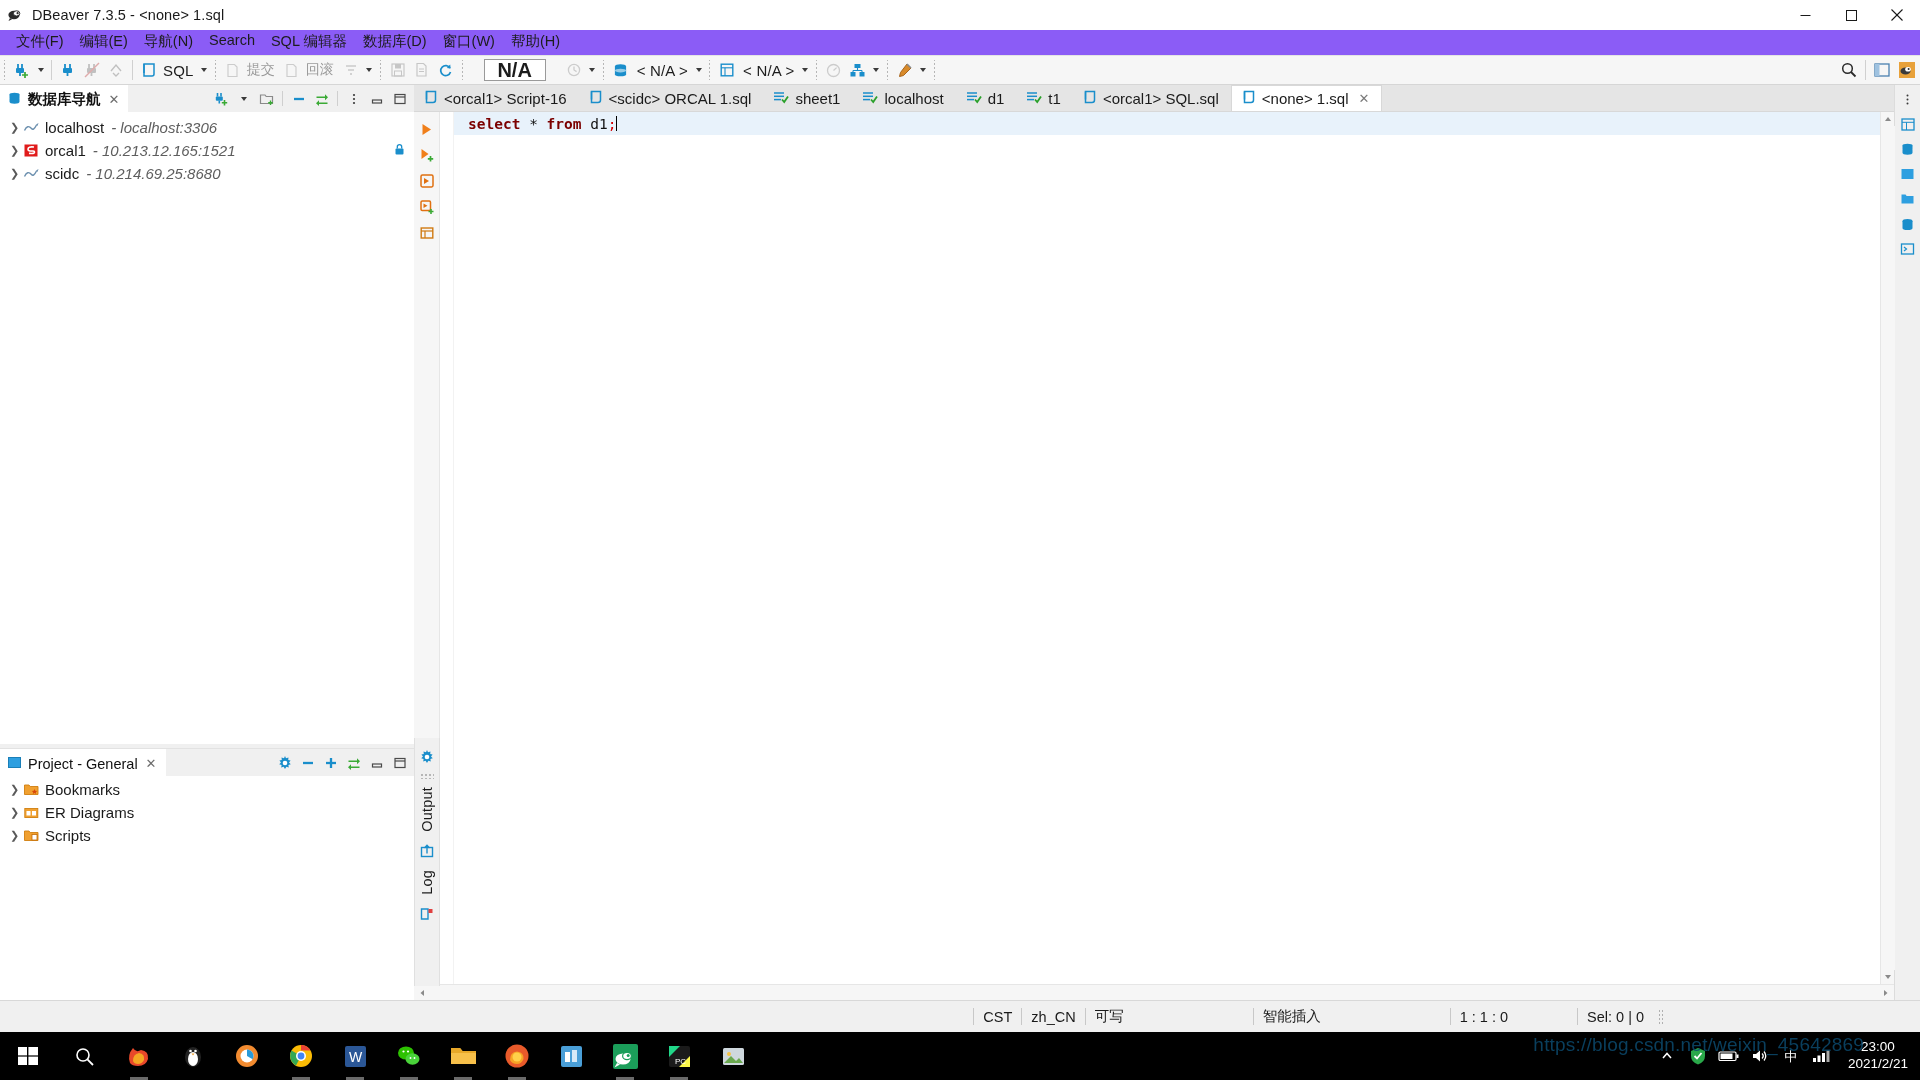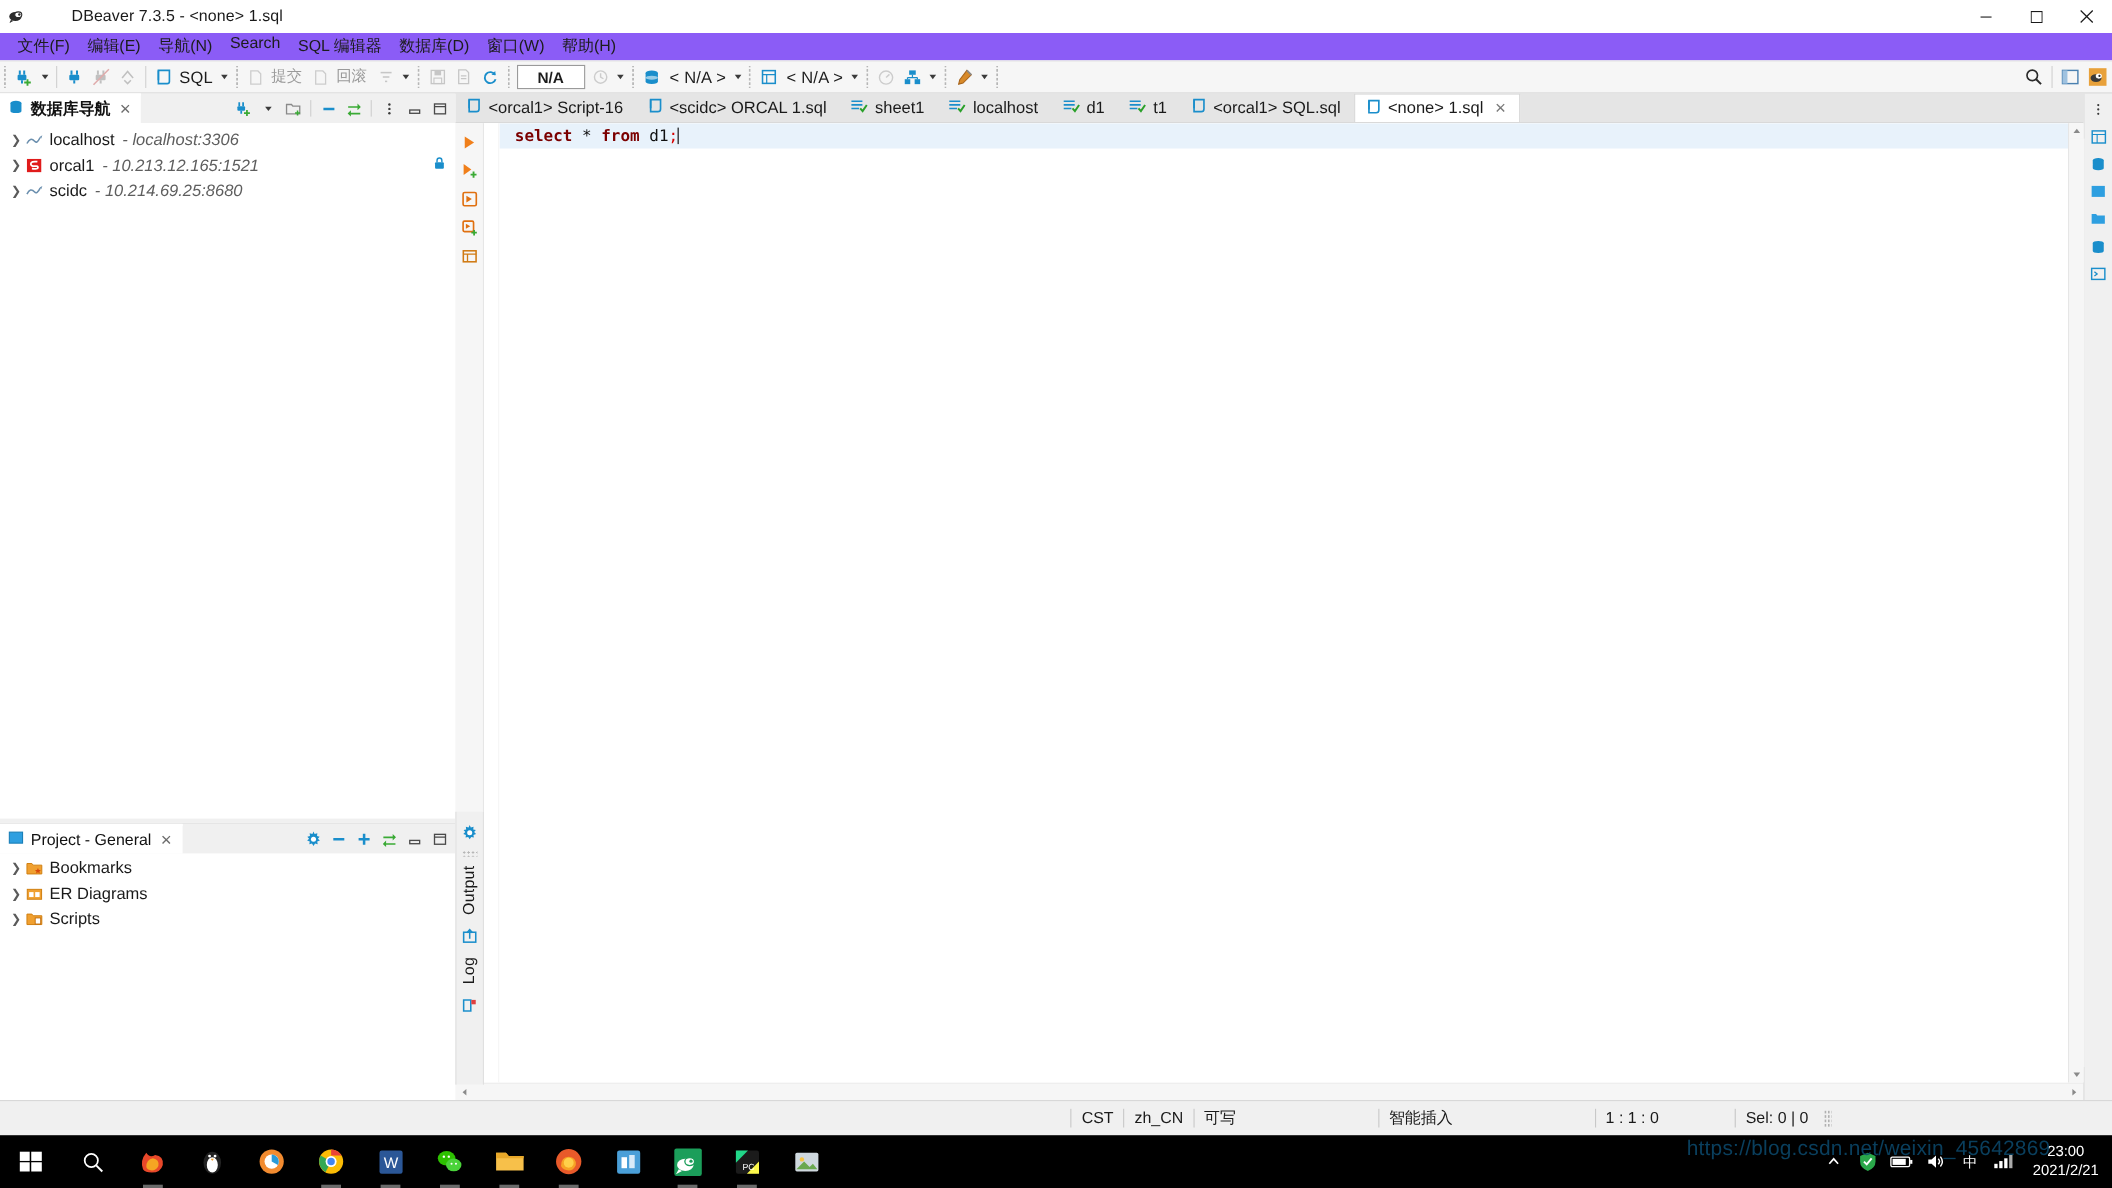--- a/index.html
+++ b/index.html
@@ -8,21 +8,21 @@
     width:1920px; height:1080px; overflow:hidden;
     font-family:"Liberation Sans", sans-serif;
     font-size:15px; color:#000; background:#f0f0f0;
     -webkit-font-smoothing:antialiased;
   }
   .app { position:relative; width:1920px; height:1080px; display:flex; flex-direction:column; background:#ffffff; }
 
   
   .titlebar {
     height:30px; background:#ffffff; display:flex; align-items:center;
-    border-bottom:1px solid #ffffff; flex:none; position:relative;gap:33px;
+    border-bottom:1px solid #ffffff; flex:none; position:relative;
   }
   .title-icon { width:18px; height:18px; margin-left:7px; margin-right:7px; position:relative; flex:none; }
   .title-icon svg { display:block; }
   .title-text { font-size:14.5px; color:#1a1a1a; letter-spacing:.1px; }
   .win-controls { position:absolute; right:0; top:0; height:30px; display:flex; }
   .win-btn { width:46px; height:30px; display:flex; align-items:center; justify-content:center; }
   .win-btn svg { display:block; }
 
   
   .menubar { height:25px; background:#8b5cf6; display:flex; padding-left:8px; flex:none; }
@@ -37,21 +37,21 @@
     background-image:radial-gradient(#b6b6b6 1px, transparent 1px);
     background-size:3px 4px; background-position:1px 2px; background-repeat:repeat-y; }
   .tb-sep { width:1px; height:20px; background:#d0d0d0; margin:0 4px; flex:none; }
   .tb-btn { height:26px; min-width:24px; padding:0 3px; display:flex; align-items:center; justify-content:center; flex:none; }
   .tb-btn.dis { opacity:.38; }
   .tb-caret { width:13px; height:26px; display:flex; align-items:center; justify-content:center; flex:none; }
   .caret { width:0;height:0;border-left:3.5px solid transparent;border-right:3.5px solid transparent;border-top:4px solid #3a3a3a; }
   .tb-sqllabel { font-size:15px; color:#1c1c1c; padding:0 4px 0 2px; letter-spacing:.2px; }
   .tb-text { font-size:14px; color:#9a9a9a; padding:0 5px 0 2px; white-space:nowrap; }
   .tb-na-box { width:62px; height:22px; border:1px solid #9a9a9a; background:#fff; display:flex; align-items:center;
-    justify-content:center; font-size:14px; font-weight:bold; color:#1c1c1c; margin:0 2px; flex:none; }
+    justify-content:center; font-size:20px; font-weight:bold; color:#1c1c1c; margin:0 16px; flex:none; }
   .tb-dbsel { font-size:15px; color:#1c1c1c; padding:0 4px; white-space:nowrap; letter-spacing:.2px; }
   .tb-right { position:absolute; right:0; top:0; height:28px; display:flex; align-items:center; }
 
   
   .body { flex:1; display:flex; min-height:0; background:#f6f6f6; }
 
   
   .leftcol { width:414px; display:flex; flex-direction:column; flex:none; background:#ffffff; }
 
   .view-tabrow { height:27px; display:flex; align-items:stretch; background:#f0f0f0; position:relative; flex:none; }

